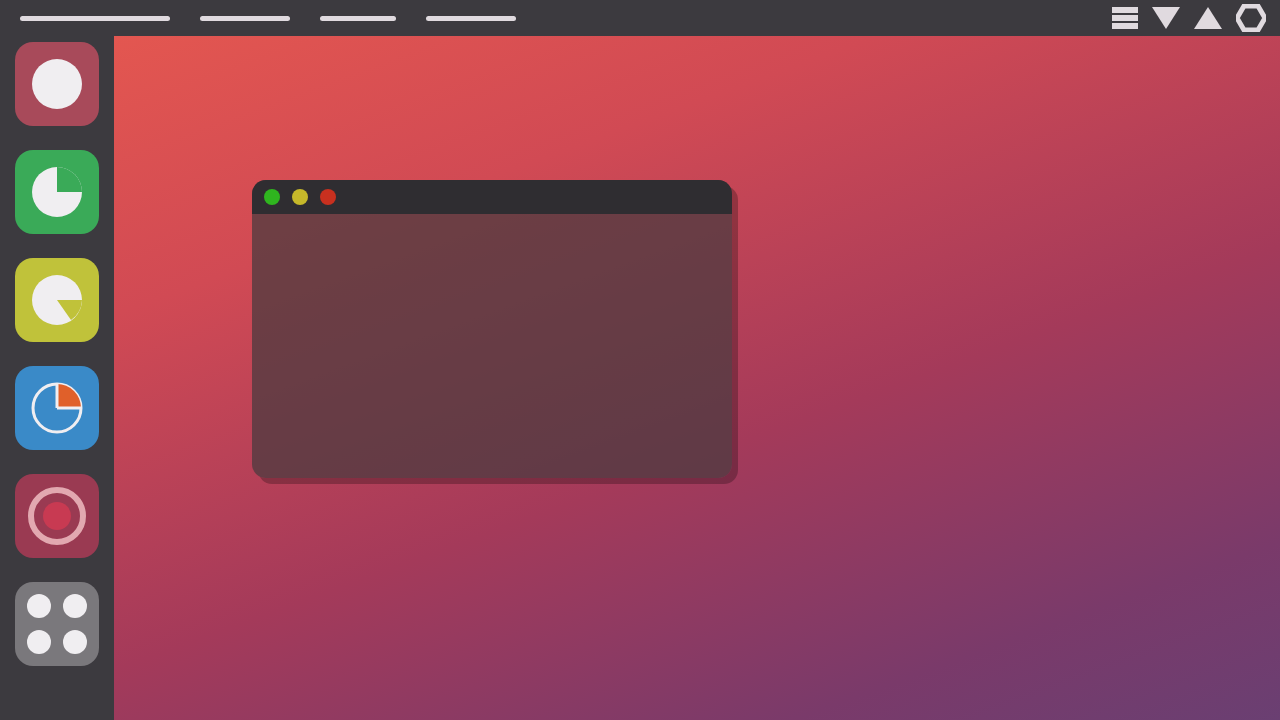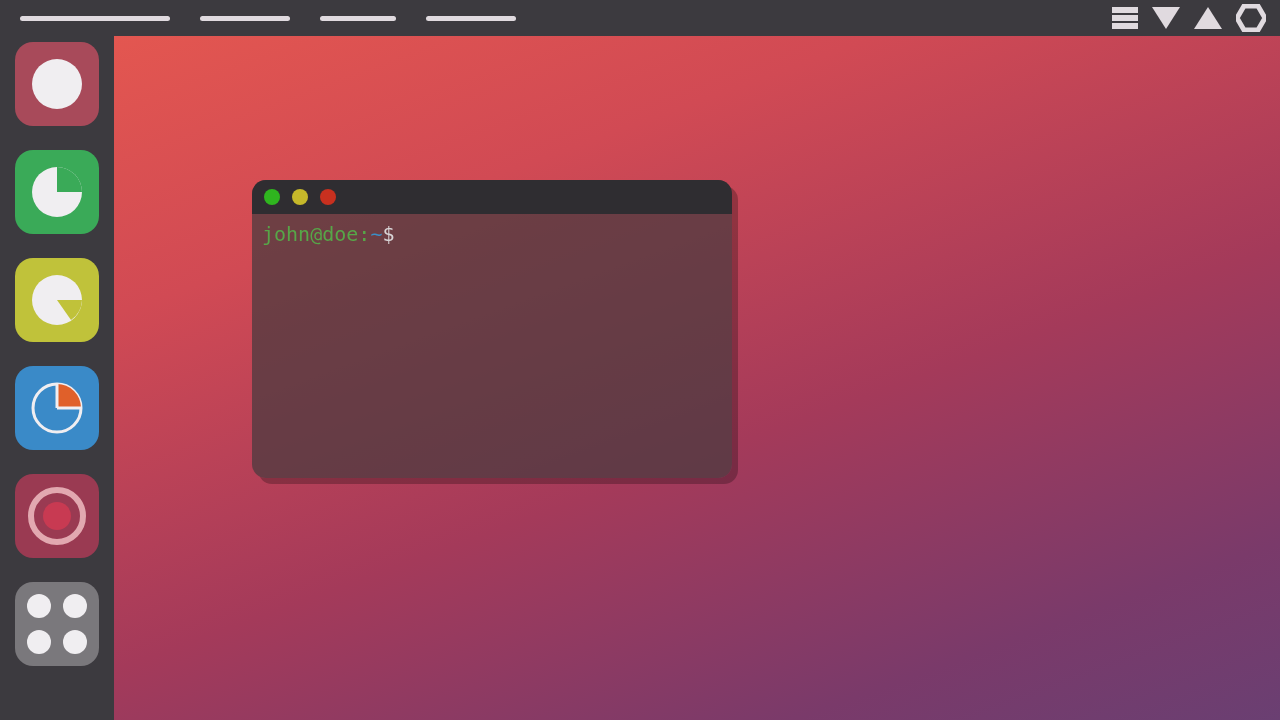--- a/index.html
+++ b/index.html
@@ -204,16 +204,13 @@
       </div>
   </div>
 </div>
 
 <div class="terminal">
   <div class="term-titlebar">
     <div class="dot dot-green"></div>
     <div class="dot dot-yellow"></div>
     <div class="dot dot-red"></div>
   </div>
-  <div class="term-body">
-    <span class="p-userhost">john@doe:</span><span class="p-path">~</span><span class="p-dollar">$</span>
-  </div>
 </div>
 
 </body></html>

